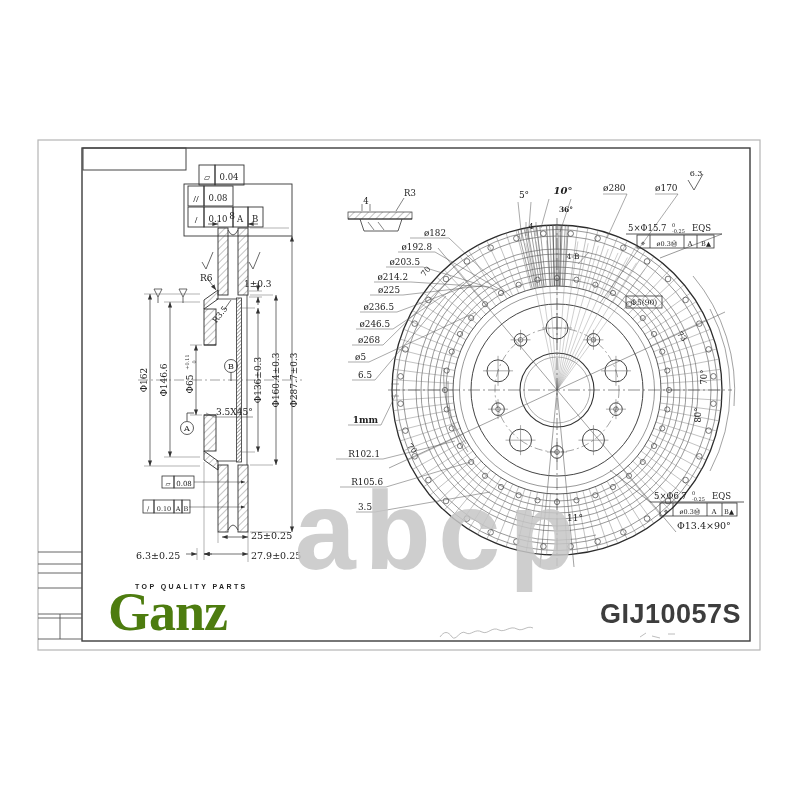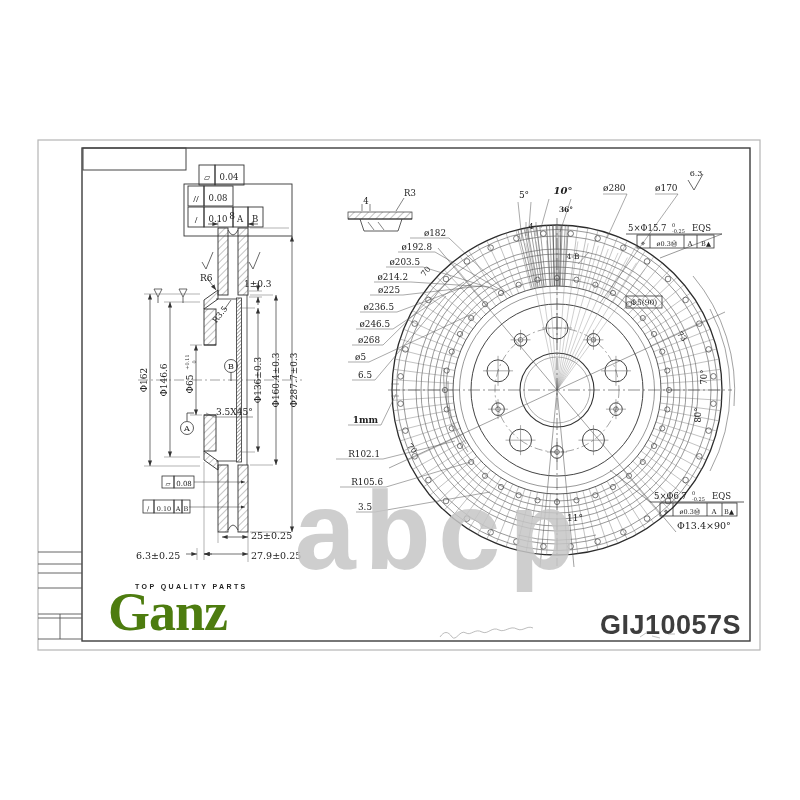--- a/index.html
+++ b/index.html
@@ -8,21 +8,21 @@
   svg{position:absolute;left:0;top:0;}
   .watermark{position:absolute;left:292px;top:484px;font-family:Liberation Mono, monospace;
              font-weight:bold;font-size:112px;line-height:1;letter-spacing:5px;
              color:rgba(198,198,198,0.85);user-select:none;}
   .brand{position:absolute;left:108px;top:583px;}
   .brand .tagline{font-size:7px;font-weight:bold;letter-spacing:2.4px;color:#222;
                   margin-left:27px;margin-bottom:0px;font-family:"Liberation Sans",sans-serif;}
   .brand .logo{font-family:"Liberation Serif",serif;font-weight:bold;font-size:54px;
                line-height:0.82;letter-spacing:-1px;color:#4d7c0f;}
   .partnum{position:absolute;right:59px;top:599px;font-family:"Liberation Sans",sans-serif;
-           font-weight:bold;font-size:27px;color:#3d3d3d;letter-spacing:0.5px;margin-top:11px;}
+           font-weight:bold;font-size:27px;color:#3d3d3d;letter-spacing:0.5px;}
 </style>
 </head>
 <body>
 
 <div class="page">
 
   <svg id="draw" width="800" height="800" viewBox="0 0 800 800">
     <defs>
       <pattern id="hatch" width="5" height="5" patternUnits="userSpaceOnUse" patternTransform="rotate(45)">
         <line x1="0" y1="0" x2="0" y2="5" stroke="#555" stroke-width="0.7"></line>

